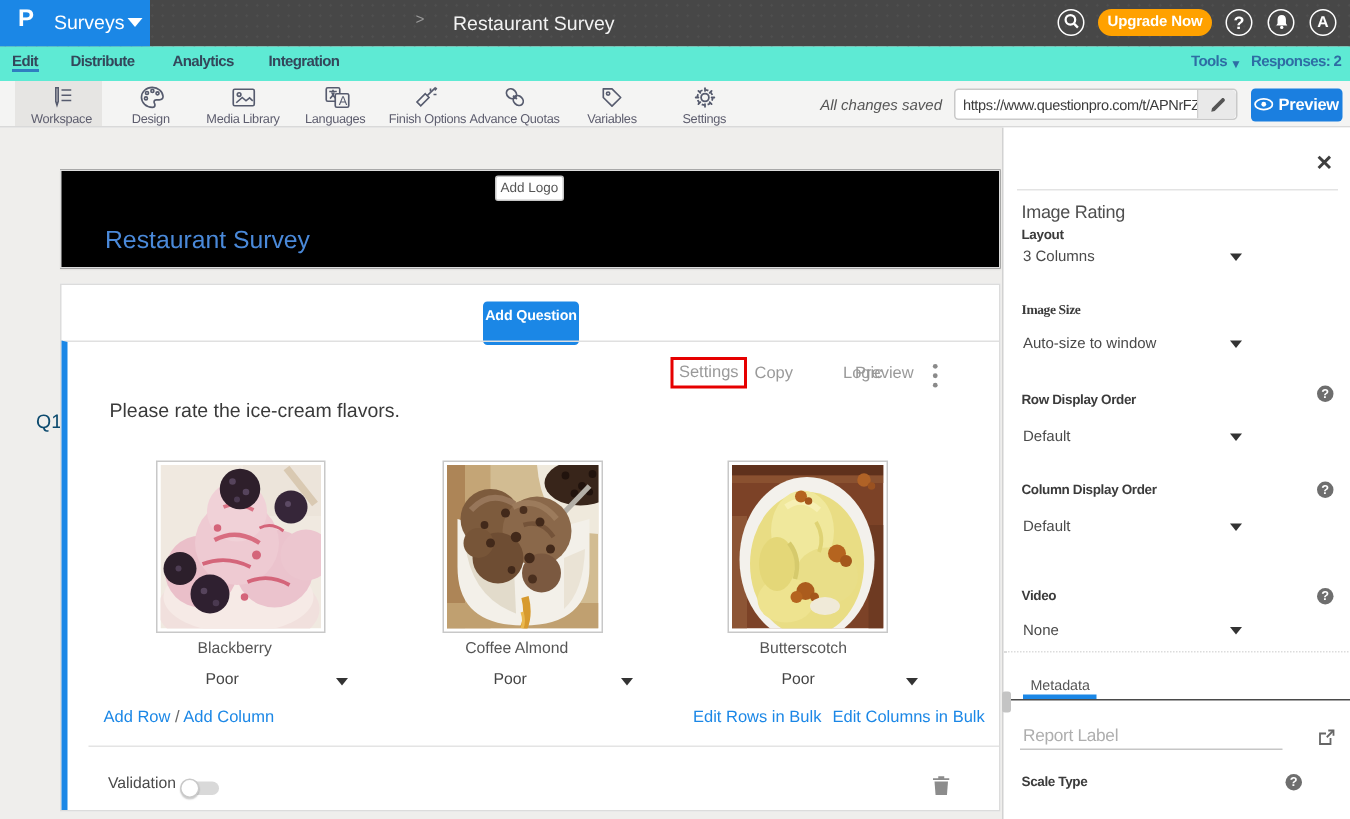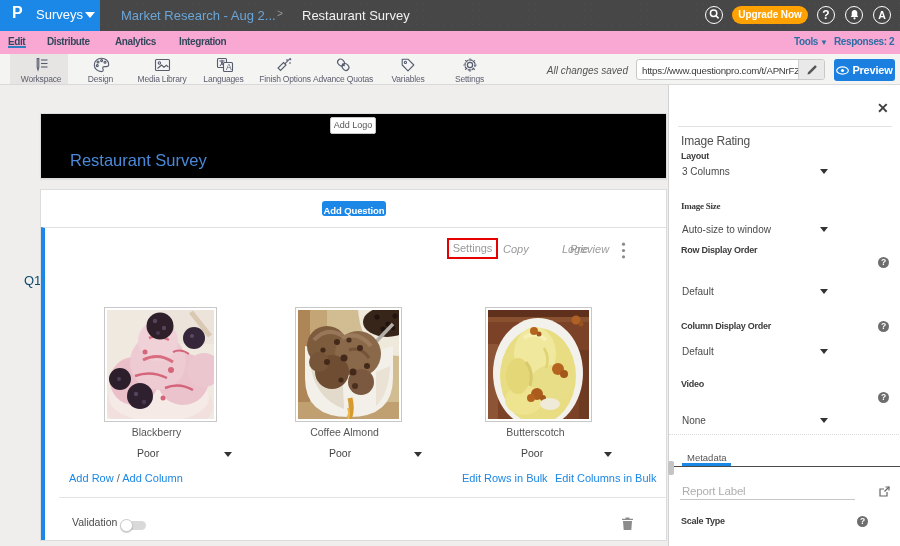--- a/index.html
+++ b/index.html
@@ -12,21 +12,21 @@
 #logo .p { position:absolute; left:12px; top:4px; color:#fff; font-size:16px; font-weight:bold; }
 #logo .s { position:absolute; left:36px; top:7px; color:#fff; font-size:13px; }
 #logo .c { position:absolute; left:85px; top:12px; width:0; height:0; border-left:5px solid transparent; border-right:5px solid transparent; border-top:6px solid #fff; }
 .bc1 { position:absolute; left:121px; top:8px; color:#6aa5d8; font-size:13px; }
 .bc2 { position:absolute; left:277px; top:8px; color:#9a9a9a; font-size:11px; }
 .bc3 { position:absolute; left:302px; top:8px; color:#f2f2f2; font-size:13px; }
 .circ { position:absolute; top:6px; width:18px; height:18px; border:1.4px solid #fff; border-radius:50%; color:#fff; text-align:center; }
 #upg { position:absolute; left:732px; top:6px; width:76px; height:18px; background:#ffa100; border-radius:9px; color:#fff; font-size:10px; font-weight:bold; text-align:center; line-height:18px; letter-spacing:-0.1px; }
 
 
-#nav { position:absolute; left:0; top:31px; width:900px; height:23px; background:#f9a8d4; }
+#nav { position:absolute; left:0; top:31px; width:900px; height:23px; background:#5eead4; }
 #nav span { position:absolute; top:5px; font-size:10px; font-weight:bold; color:#33475b; letter-spacing:-0.4px; white-space:nowrap; }
 #edit-ul { position:absolute; left:8px; top:15px; width:18px; height:1.5px; background:#2f7ec0; }
 .blue2 { color:#2e6da4 !important; font-weight:bold; }
 
 
 #toolbar { position:absolute; left:0; top:54px; width:900px; height:31px; background:#f4f4f3; border-bottom:1px solid #d9d9d9; }
 .titem { position:absolute; top:0; width:62px; height:30px; text-align:center; }
 .titem .lbl { position:absolute; left:-14px; width:90px; top:20px; font-size:8.5px; color:#5d5d6e; letter-spacing:-0.2px; white-space:nowrap; text-align:center; }
 .titem svg { position:absolute; left:23px; top:3px; }
 #titem0 { background:#e6e5e3; }
@@ -35,24 +35,24 @@
 #urlbox .t { position:absolute; left:5px; top:4.5px; font-size:9.7px; letter-spacing:-0.25px; color:#3b3b3b; white-space:nowrap; overflow:hidden; width:156px; }
 #urlbox .pz { position:absolute; right:0; top:0; width:26px; height:19px; background:#e9e9e9; border-left:1px solid #cfcfcf; border-radius:0 3px 3px 0; }
 #prevbtn { position:absolute; left:834px; top:5px; width:61px; height:22px; background:#1b7fe0; border-radius:3px; color:#fff; font-size:11px; font-weight:bold; letter-spacing:-0.2px; text-align:center; line-height:22px; }
 
 
 #q1lab { position:absolute; left:24px; top:273px; font-size:13px; color:#0c4a6e; }
 #card1 { position:absolute; left:40px; top:113px; width:627px; height:66px; background:#000000; border:1px solid #dcdcdc; box-shadow:0 1px 1px rgba(0,0,0,.05); }
 #addlogo { position:absolute; left:289px; top:3px; width:46px; height:17px; background:#fff; border:1px solid #c6c6c6; border-radius:2px; font-size:9px; color:#555; text-align:center; line-height:15px; }
 #rstitle { position:absolute; left:29px; top:37px; font-size:16.5px; color:#4a89d9; }
 #card2 { position:absolute; left:40px; top:189px; width:627px; height:352px; background:#fff; border:1px solid #dcdcdc; }
-#addq { position:absolute; left:281px; top:11px; width:64px; height:15px; background:#1b87e6; border-radius:3px; color:#fff; font-size:9.5px; font-weight:bold; text-align:center; line-height:19px; white-space:nowrap; letter-spacing:-0.1px; }
+#addq { position:absolute; left:281px; top:11px; width:64px; height:29px; background:#1b87e6; border-radius:3px; color:#fff; font-size:9.5px; font-weight:bold; text-align:center; line-height:19px; white-space:nowrap; letter-spacing:-0.1px; }
 #qblock { position:absolute; left:0; top:37px; width:625px; height:313px; border-top:1px solid #e0e0e0; border-left:4px solid #1b87e6; }
 #setbox { position:absolute; left:402px; top:10px; width:51px; height:21px; border:2px solid #e60000; color:#9a9a9a; font-size:11px; text-align:center; line-height:17px; }
-.qtool { position:absolute; top:15px; color:#9a9a9a; font-size:11px;font-style:italic; }
+.qtool { position:absolute; top:15px; color:#9a9a9a; font-size:11px; }
 #qdots { position:absolute; left:576px; top:14px; }
 #qtext { position:absolute; left:28px; top:38px; font-size:13px; color:#3a3a3a; }
 
 .imgbox { position:absolute; top:79px; height:115px; background:#fff; border:1px solid #c8c8c8; padding:2px; }
 .imgbox svg { display:block; }
 .ilabel { position:absolute; top:198px; font-size:10.5px; color:#555; text-align:center; }
 .psel { position:absolute; top:219px; height:15px; font-size:10.5px; color:#444; padding-left:5px; }
 .psel .car { position:absolute; right:0; top:5px; width:0; height:0; border-left:4px solid transparent; border-right:4px solid transparent; border-top:5px solid #333; }
 .blink { color:#1b87e6; font-size:11px; position:absolute; top:244px; }
 #vdiv { position:absolute; left:14px; top:269px; width:607px; height:1px; background:#e4e4e4; }
@@ -79,21 +79,20 @@
 </style>
 </head>
 <body>
 
 <div id="topbar">
   <div id="logo">
     <span class="p">P</span>
       <span class="s">Surveys</span>
       <span class="c"></span>
   </div>
-  <span class="bc1">Market Research - Aug 2...</span>
   <span class="bc2" style="font-family:'Liberation Mono',monospace; font-size:10px; top:9px;">&gt;</span>
   <span class="bc3">Restaurant Survey</span>
   <div class="circ" style="left:705px;">
     <svg width="15" height="15" viewBox="0 0 15 15" style="margin-top:0px">
         <circle cx="6.6" cy="6.2" r="3.2" fill="none" stroke="#fff" stroke-width="1.5"></circle>
         <line x1="9" y1="8.8" x2="11.6" y2="11.4" stroke="#fff" stroke-width="1.6"></line>
       </svg>
   </div>
   <div id="upg">Upgrade Now</div>
   <div class="circ" style="left:817px; font-size:12px; font-weight:bold; line-height:16px;">?</div>
@@ -228,20 +227,21 @@
   <div id="qblock">
     <div id="setbox">Settings</div>
     <span class="qtool" style="left:458px;">Copy</span>
     <span class="qtool" style="left:490px;margin-left:27px;">Logic</span>
     <span class="qtool" style="left:525px;">Preview</span>
     <svg id="qdots" width="5" height="17" viewBox="0 0 5 17">
         <circle cx="2.5" cy="2.2" r="1.6" fill="#8a8a8a"></circle>
         <circle cx="2.5" cy="8.5" r="1.6" fill="#8a8a8a"></circle>
         <circle cx="2.5" cy="14.8" r="1.6" fill="#8a8a8a"></circle>
       </svg>
+    <div id="qtext">Please rate the ice-cream flavors.</div>
 
     <div class="imgbox" style="left:59px; width:113px;">
       <svg width="107" height="109" viewBox="0 0 107 109">
         <rect width="107" height="109" fill="#f0e9e0"></rect>
         <rect x="55" y="0" width="52" height="34" fill="#ece4da"></rect>
         <line x1="84" y1="2" x2="103" y2="26" stroke="#d9c9b2" stroke-width="5"></line>
         <ellipse cx="52" cy="96" rx="54" ry="28" fill="#f1e0dd"></ellipse>
         <ellipse cx="52" cy="88" rx="50" ry="24" fill="#f6eae6"></ellipse>
         <circle cx="27" cy="71" r="24" fill="#eabfc9"></circle>
         <circle cx="76" cy="69" r="26" fill="#ebc3cd"></circle>
@@ -368,31 +368,31 @@
   <div id="pdiv1"></div>
 
   <span class="plab" style="top:66px;">Layout</span>
   <span class="pval" style="top:81px;">3 Columns</span>
   <span class="pcar" style="top:84px;"></span>
 
   <span class="plab" style="top:116px;font-family:Liberation Serif, serif;">Image Size</span>
   <span class="pval" style="top:139px;text-align:right;">Auto-size to window</span>
   <span class="pcar" style="top:142px;"></span>
 
-  <span class="plab" style="top:160px;">Row Display Order</span>
+  <span class="plab" style="top:176px;">Row Display Order</span>
   <span class="qm" style="left:209px; top:172px;">?</span>
   <span class="pval" style="top:201px;">Default</span>
   <span class="pcar" style="top:204px;"></span>
 
   <span class="plab" style="top:236px;">Column Display Order</span>
   <span class="qm" style="left:209px; top:236px;">?</span>
   <span class="pval" style="top:261px;">Default</span>
   <span class="pcar" style="top:264px;"></span>
 
-  <span class="plab" style="top:294px;">Video</span>
+  <span class="plab" style="top:307px;">Video</span>
   <span class="qm" style="left:209px; top:307px;">?</span>
   <span class="pval" style="top:330px;">None</span>
   <span class="pcar" style="top:333px;"></span>
 
   <div id="pdot"></div>
   <span id="meta">Metadata</span>
   <div id="metaul"></div>
   <div id="metabar"></div>
 
   <span id="replab">Report Label</span>

